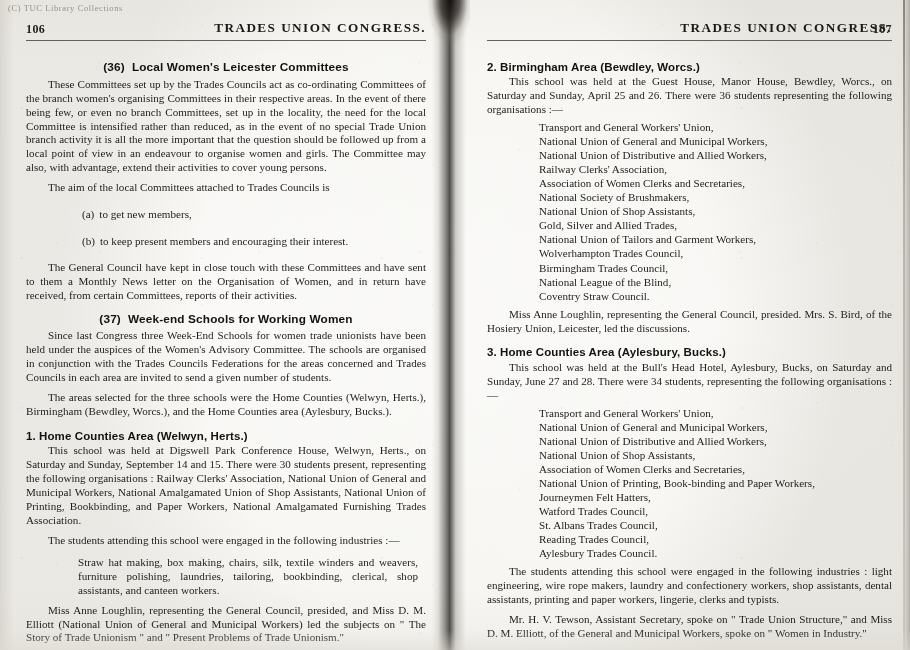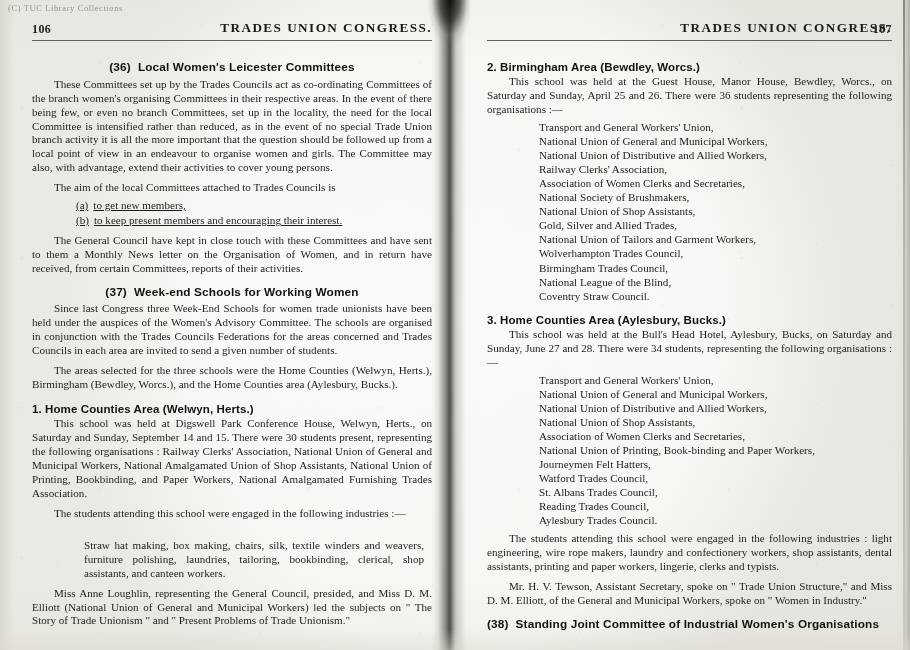--- a/index.html
+++ b/index.html
@@ -104,21 +104,21 @@
     opacity: 0.92;
     white-space: nowrap;
   }
 
   
   .page {
     position: absolute;
     top: 0;
     height: 650px;
   }
-  #page-left  { left: 10px;   width: 523px; }
+  #page-left  { left: 4px;   width: 523px; }
   #page-right { left: 465px; width: 445px; }
 
   .page-inner-left  { position: absolute; left: 22px; top: 0; width: 400px; }
   .page-inner-right { position: absolute; left: 22px; top: 0; width: 405px; }
 
   
   .running-head {
     position: relative;
     height: 30px;
     margin-top: 20px;
@@ -203,27 +203,26 @@
   }
 
   ol.lettered {
     list-style: none;
     margin: 2px 0 6px 0;
     padding: 0 0 0 44px;
     text-align: left;
   }
   ol.lettered li {
     line-height: 1.34;
-    margin: 0;
-    text-decoration: underline;
+    margin: 12px;
   }
   ol.lettered li .lbl { margin-right: 5px; }
 
   .block-indent {
-    margin: 18px 0 6px 0;
+    margin: 8px 0 6px 0;
     padding-left: 52px;
     padding-right: 8px;
     text-align: justify;
   }
 
   
   #speckle {
     position: absolute;
     inset: 0;
     pointer-events: none;
@@ -318,20 +317,21 @@
             <li>National Society of Brushmakers,</li>
             <li>National Union of Shop Assistants,</li>
             <li>Gold, Silver and Allied Trades,</li>
             <li>National Union of Tailors and Garment Workers,</li>
             <li>Wolverhampton Trades Council,</li>
             <li>Birmingham Trades Council,</li>
             <li>National League of the Blind,</li>
             <li>Coventry Straw Council.</li>
           </ul>
 
+          <p class="para">Miss Anne Loughlin, representing the General Council, presided. Mrs. S. Bird, of the Hosiery Union, Leicester, led the discussions.</p>
 
           <div class="sub-head">3. Home Counties Area (Aylesbury, Bucks.)</div>
           <p class="para tight">This school was held at the Bull's Head Hotel, Aylesbury, Bucks, on Saturday and Sunday, June 27 and 28. There were 34 students, representing the following organisations :—</p>
 
           <ul class="org-list">
             <li>Transport and General Workers' Union,</li>
             <li>National Union of General and Municipal Workers,</li>
             <li>National Union of Distributive and Allied Workers,</li>
             <li>National Union of Shop Assistants,</li>
             <li>Association of Women Clerks and Secretaries,</li>

